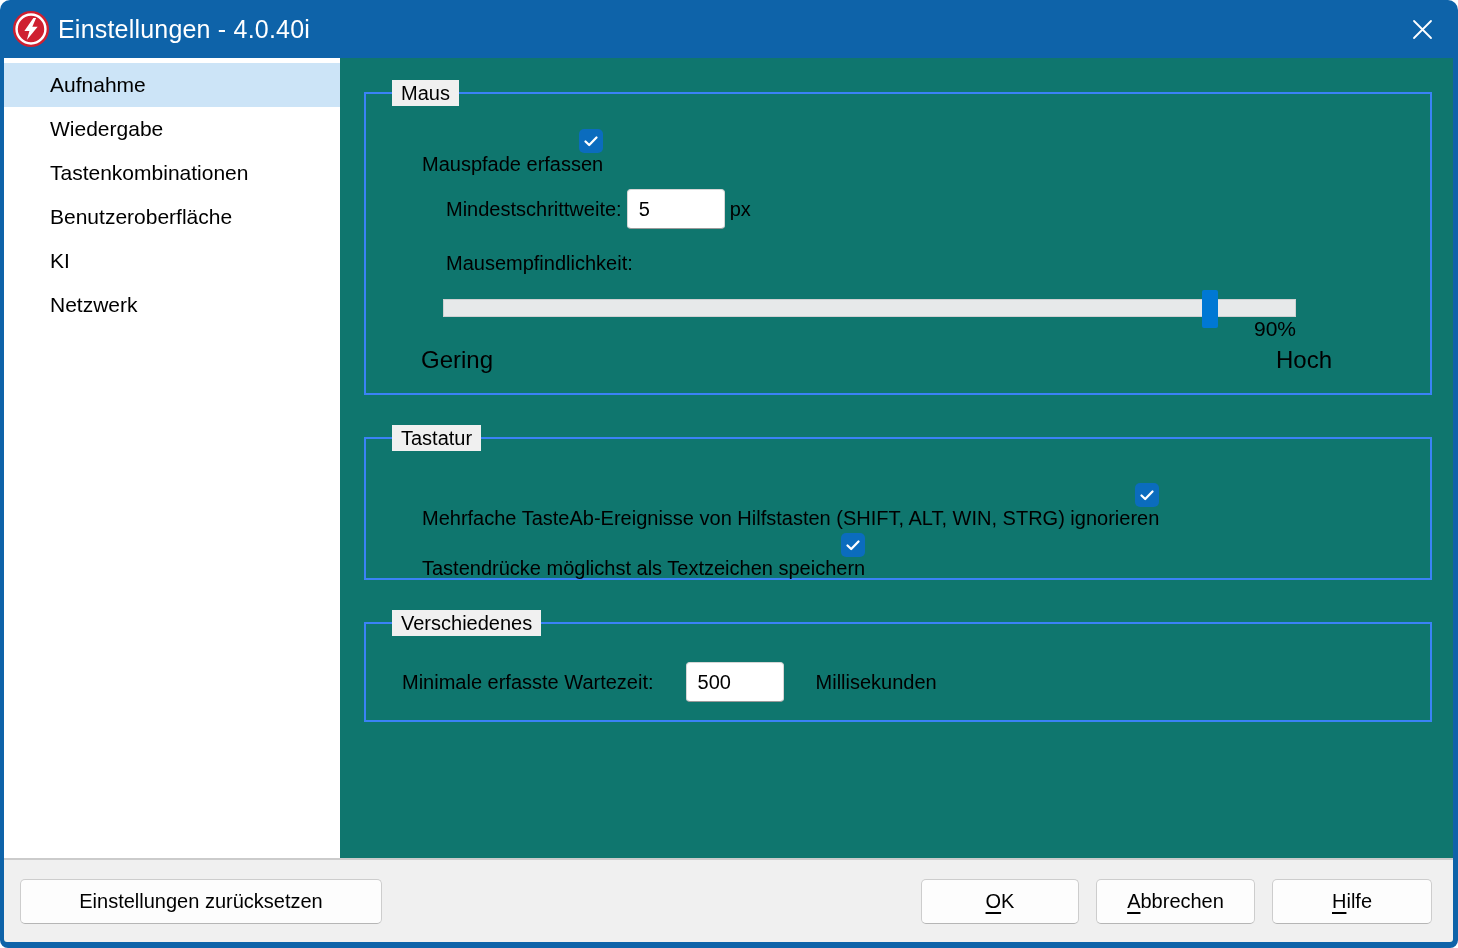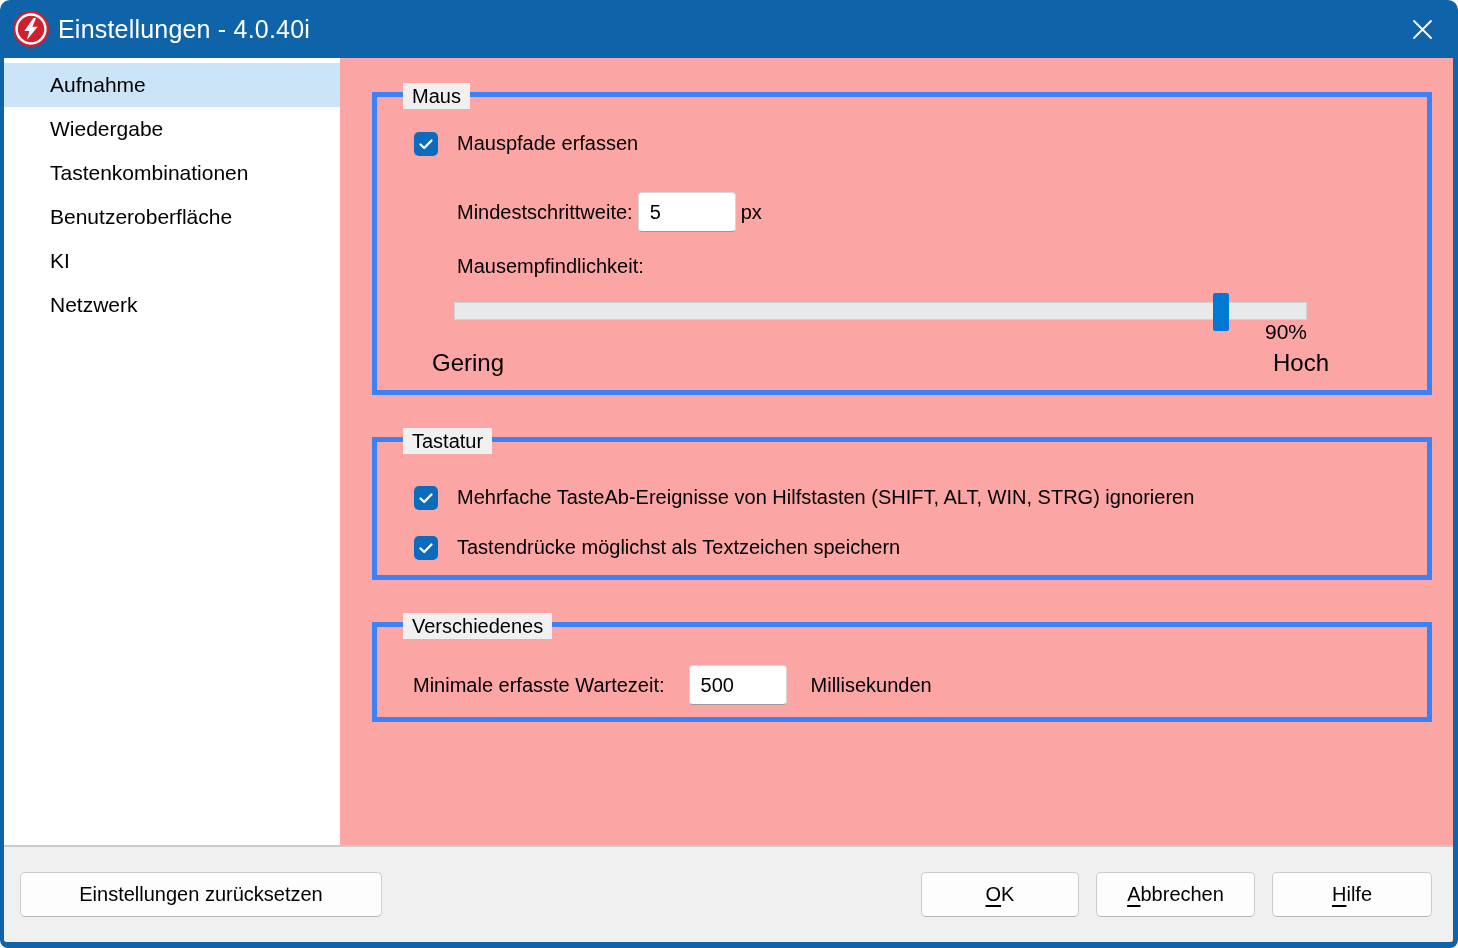--- a/index.html
+++ b/index.html
@@ -24,51 +24,51 @@
     letter-spacing: 0.2px;
   }
   .close-btn {
     position: absolute; right: 14px; top: 9px; width: 44px; height: 40px;
     display: flex; align-items: center; justify-content: center; cursor: pointer;
   }
 
   
   .body {
     position: absolute; top: 58px; left: 4px; right: 5px; bottom: 6px;
-    background: #fca5a5;
+    background: #0f766e;
     display: flex; flex-direction: column;
     border-radius: 0 0 3px 3px;
     overflow: hidden;
   }
   .content-row { flex: 1; display: flex; min-height: 0; }
 
   
   .sidebar { width: 336px; background: #ffffff; padding-top: 5px; }
   .sidebar-item {
     height: 44px; display: flex; align-items: center;
     padding-left: 46px; font-size: 21px; color: #000000; cursor: pointer;
   }
   .sidebar-item.selected { background: #cce4f7; }
 
   
   .main { flex: 1; position: relative; }
   .group {
-    position: absolute; left: 32px; right: 21px;
-    border: 5px solid #3b82f6;
+    position: absolute; left: 24px; right: 21px;
+    border: 2px solid #3b82f6;
   }
   .group-legend {
     position: absolute; top: -14px; left: 26px;
     background: #f0f0f0; padding: 0 9px;
     font-size: 20px; color: #000000; line-height: 26px;
   }
   .group.maus { top: 34px; height: 303px; }
   .group.tastatur { top: 379px; height: 143px; }
   .group.verschiedenes { top: 564px; height: 100px; }
 
-  .cb-row { position: absolute; left: 37px; display: flex; align-items: flex-start; }
+  .cb-row { position: absolute; left: 37px; display: flex; align-items: flex-end; flex-direction: column; }
   .cb {
     width: 24px; height: 24px; border-radius: 5px; background: #0b6cbe;
     display: flex; align-items: center; justify-content: center;
     flex: 0 0 auto; cursor: pointer;
   }
   .cb-label { margin-left: 19px; font-size: 20px; color: #000000; cursor: pointer; }
 
   .field-row { position: absolute; display: flex; align-items: center; }
   .field-label { font-size: 20px; color: #000000; }
   .textbox {
@@ -93,21 +93,21 @@
   }
   .slider-value { margin-left: 23px; font-size: 21px; color: #000000; }
   .minmax-row {
     position: absolute; left: 55px; right: 98px; top: 252px;
     display: flex; justify-content: space-between;
     font-size: 24px; color: #000000;
   }
 
   
   .footer {
-    height: 97px; border-top: 2px solid #cbcbcb;
+    height: 84px; border-top: 2px solid #cbcbcb;
     display: flex; align-items: center;
     padding: 0 21px 0 16px; background: #f0f0f0;
   }
   .btn {
     height: 45px; background: #fdfdfd;
     border: 1px solid #cdcdcd; border-bottom-color: #b6b6b6;
     border-radius: 5px;
     font-family: "Liberation Sans", sans-serif;
     font-size: 20px; color: #000000; cursor: pointer;
     display: inline-flex; align-items: center; justify-content: center;
@@ -220,21 +220,21 @@
                 <path d="M2.5 8.5 L6.2 12 L13.5 4.5" stroke="#ffffff" stroke-width="2.3" fill="none" stroke-linecap="round" stroke-linejoin="round"></path>
               </svg>
             </span>
             <span class="cb-label">Tastendrücke möglichst als Textzeichen speichern</span>
           </div>
         </div>
 
         <div class="group verschiedenes">
           <span class="group-legend">Verschiedenes</span>
 
-          <div class="field-row" style="left: 36px; top: 38px; gap: 24px;">
+          <div class="field-row" style="left: 36px; top: 38px; gap: 32px;">
             <span class="field-label">Minimale erfasste Wartezeit:</span>
             <input class="textbox" type="text" value="500" style="">
             <span class="unit-label">Millisekunden</span>
           </div>
         </div>
 
       </div>
     </div>
 
     <div class="footer">

